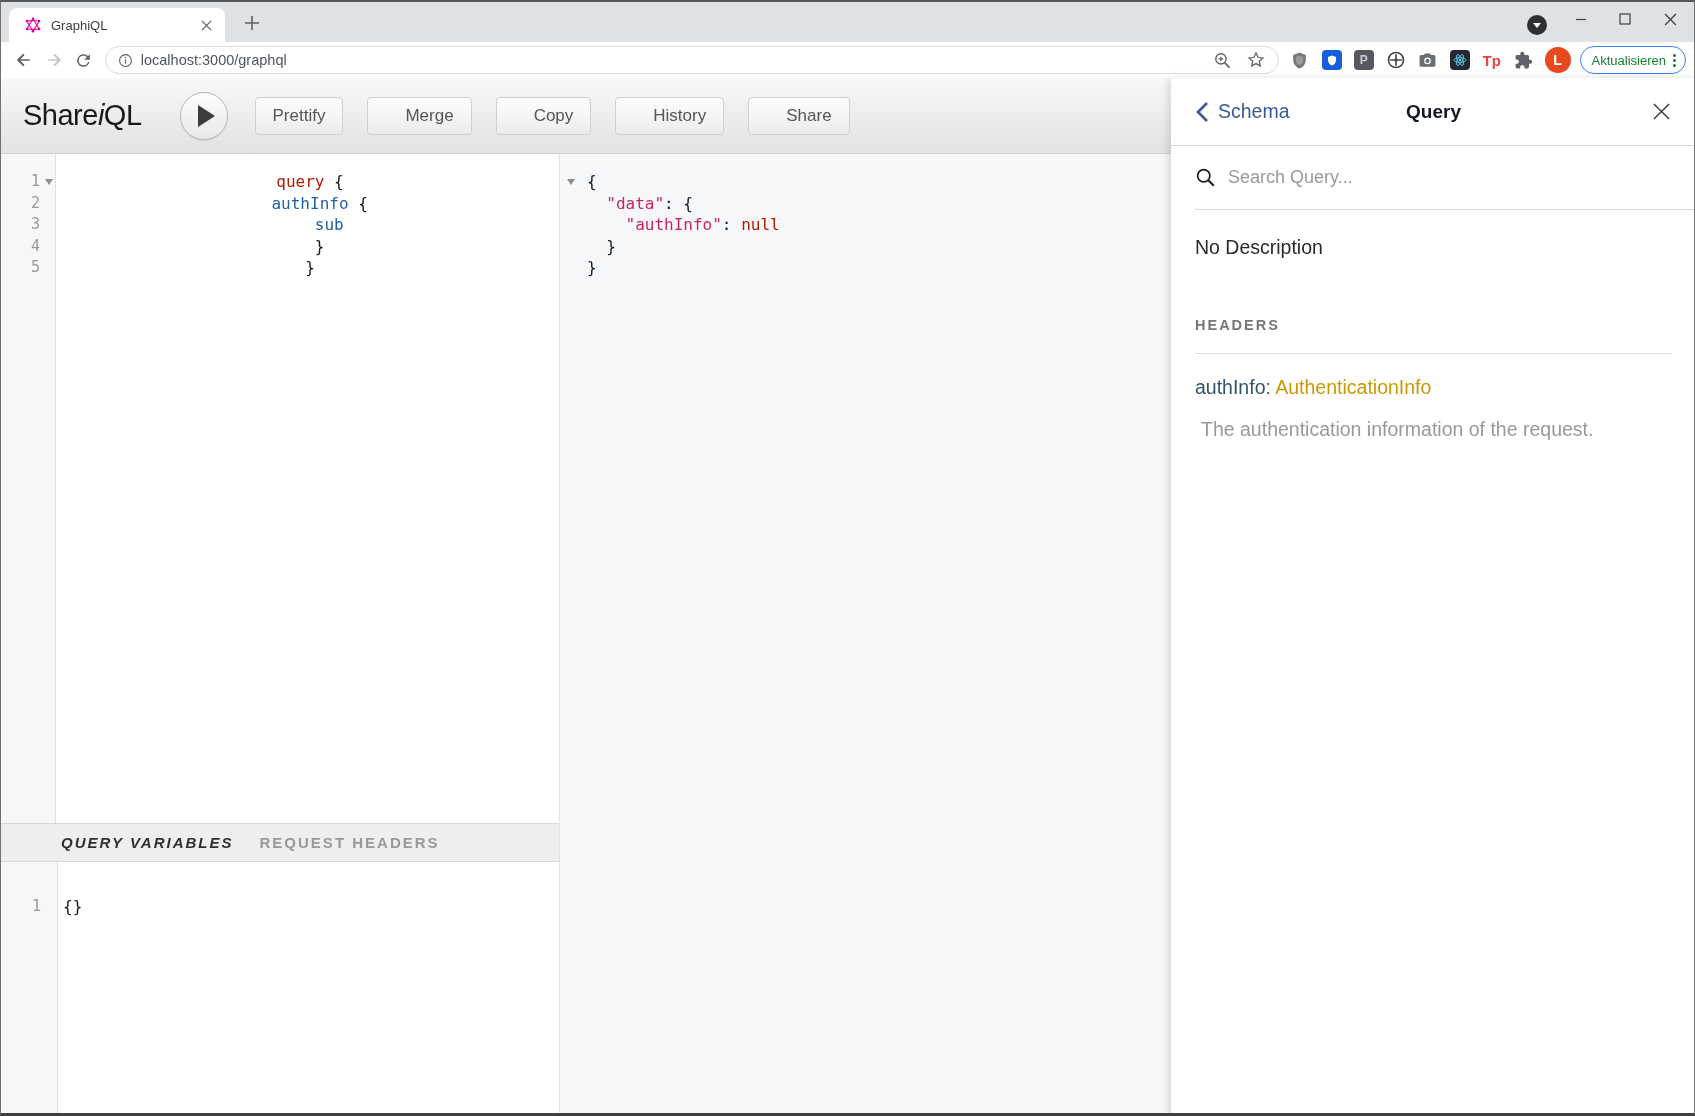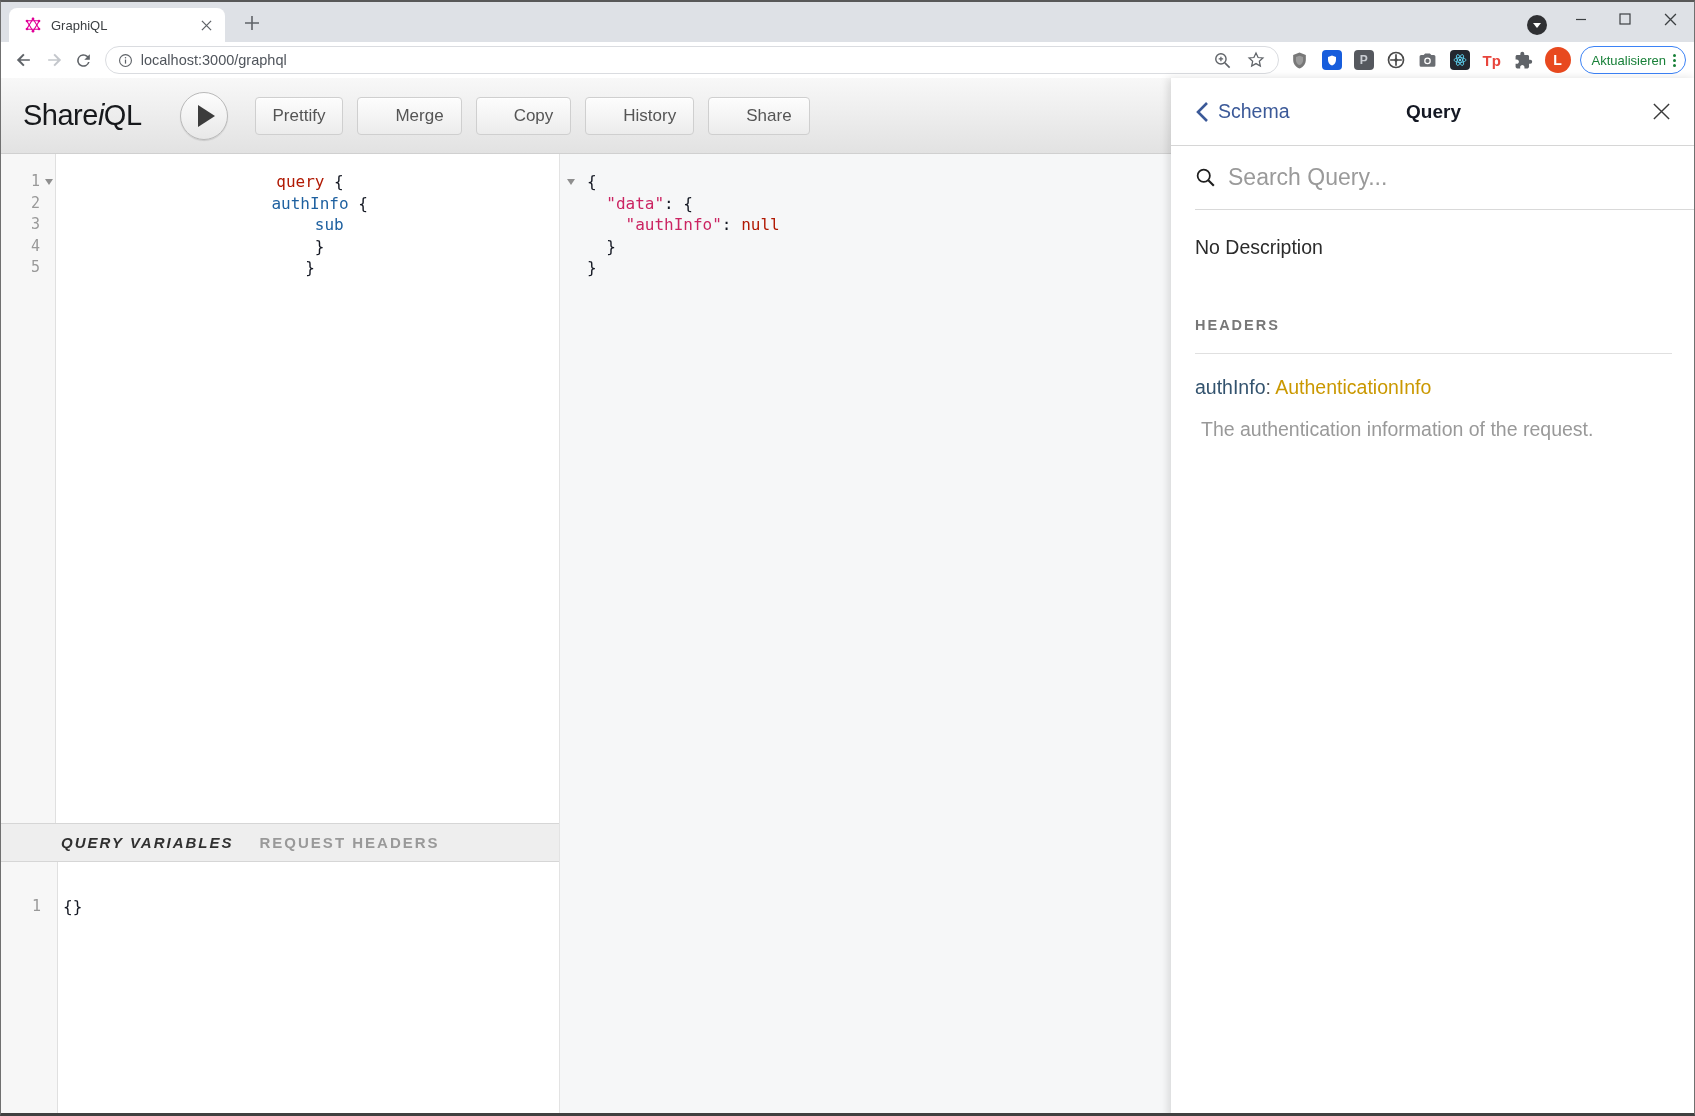--- a/index.html
+++ b/index.html
@@ -46,21 +46,21 @@
     display:flex; align-items:center; }
   .gql-logo { font-size:29px; color:#17191c; margin-left:22px; letter-spacing:-0.5px; }
   .gql-logo .it { font-style:italic; }
   .execute-btn { width:48px; height:48px; border-radius:50%; margin-left:38px;
     background:linear-gradient(#fdfdfd,#e8e8e8); border:1px solid #b9b9b9;
     display:flex; align-items:center; justify-content:center; box-shadow:0 1px 1px rgba(0,0,0,.12); }
   .play-tri { width:0; height:0; border-top:11px solid transparent; border-bottom:11px solid transparent;
     border-left:17px solid #3c3c3c; margin-left:5px; }
   .tbtn { height:38px; padding:0 17px; font-size:17px; color:#555; background:linear-gradient(#fdfdfd,#ececec);
     border:1px solid #cfcfcf; border-radius:4px; box-shadow:0 1px 0 rgba(255,255,255,.7) inset; display:flex; align-items:center; }
-  .tbtn.first { margin-left:27px; } .tbtn + .tbtn { margin-left:14px;padding-left:37px; }
+  .tbtn.first { margin-left:27px; } .tbtn + .tbtn { margin-left:24px;padding-left:37px; }
 
   
   .mono { font-family:"DejaVu Sans Mono", monospace; }
   .code-line { white-space:pre; height:21.5px; line-height:21.5px; font-size:16px; }
   .gut-line { height:21.5px; line-height:21.5px; font-size:15px; color:#999; text-align:right; }
 
   .query-pane { position:absolute; left:0; top:76px; width:558px; height:964px; display:flex; flex-direction:column; background:#fff; }
   .qp-editor { height:669px; display:flex; }
   .gutter { width:55px; background:#f7f7f7; border-right:1px solid #e0e0e0; padding:17px 15px 0 0; position:relative; }
   .qp-code { flex:1; padding:17px 0 0 5px;text-align:center; }
@@ -85,21 +85,21 @@
   .kw { color:#B11A04; } .fld { color:#1F61A0; } .pn { color:#141823; } .rkey { color:#CB2462; }
 
   
   .doc-panel { position:absolute; left:1170px; top:0; width:525px; height:1040px; background:#fff;
     box-shadow:-3px 0 8px rgba(0,0,0,.12); }
   .doc-header { height:68px; display:flex; align-items:center; padding:0 24px; border-bottom:1px solid #d6d6d6; position:relative; }
   .doc-back { display:flex; align-items:center; gap:9px; color:#3B5998; font-size:19.5px; }
   .doc-title { position:absolute; left:0; right:0; text-align:center; font-size:19px; font-weight:bold; color:#141823; }
   .doc-close { position:absolute; right:22px; width:26px; height:26px; display:flex; align-items:center; justify-content:center; }
   .doc-search { height:64px; display:flex; align-items:center; margin:0 0 0 24px; border-bottom:1px solid #d9d9d9; gap:12px; }
-  .doc-search input { border:none; outline:none; font-size:23px; color:#333; flex:1; font-family:"Liberation Sans",sans-serif; }
+  .doc-search input { border:none; outline:none; font-size:18px; color:#333; flex:1; font-family:"Liberation Sans",sans-serif; }
   .doc-search input::placeholder { color:#9a9a9a; }
   .doc-body { padding:26px 24px 0 24px; }
   .no-desc { font-size:19.5px; color:#2b2b2b; }
   .fields-h { margin-top:58px; font-size:14.5px; font-weight:bold; letter-spacing:2px; color:#777; }
   .fields-div { margin:20px 0 0 0; border-top:1px solid #e0e0e0; }
   .field-row { margin-top:22px; font-size:19.5px; }
   .field-name { color:#33536E; } .field-sep { color:#555; } .type-name { color:#CA9800; }
   .field-desc { margin-top:19px; font-size:19.5px; color:#999; padding-left:6px; }
 
   svg { display:block; }

